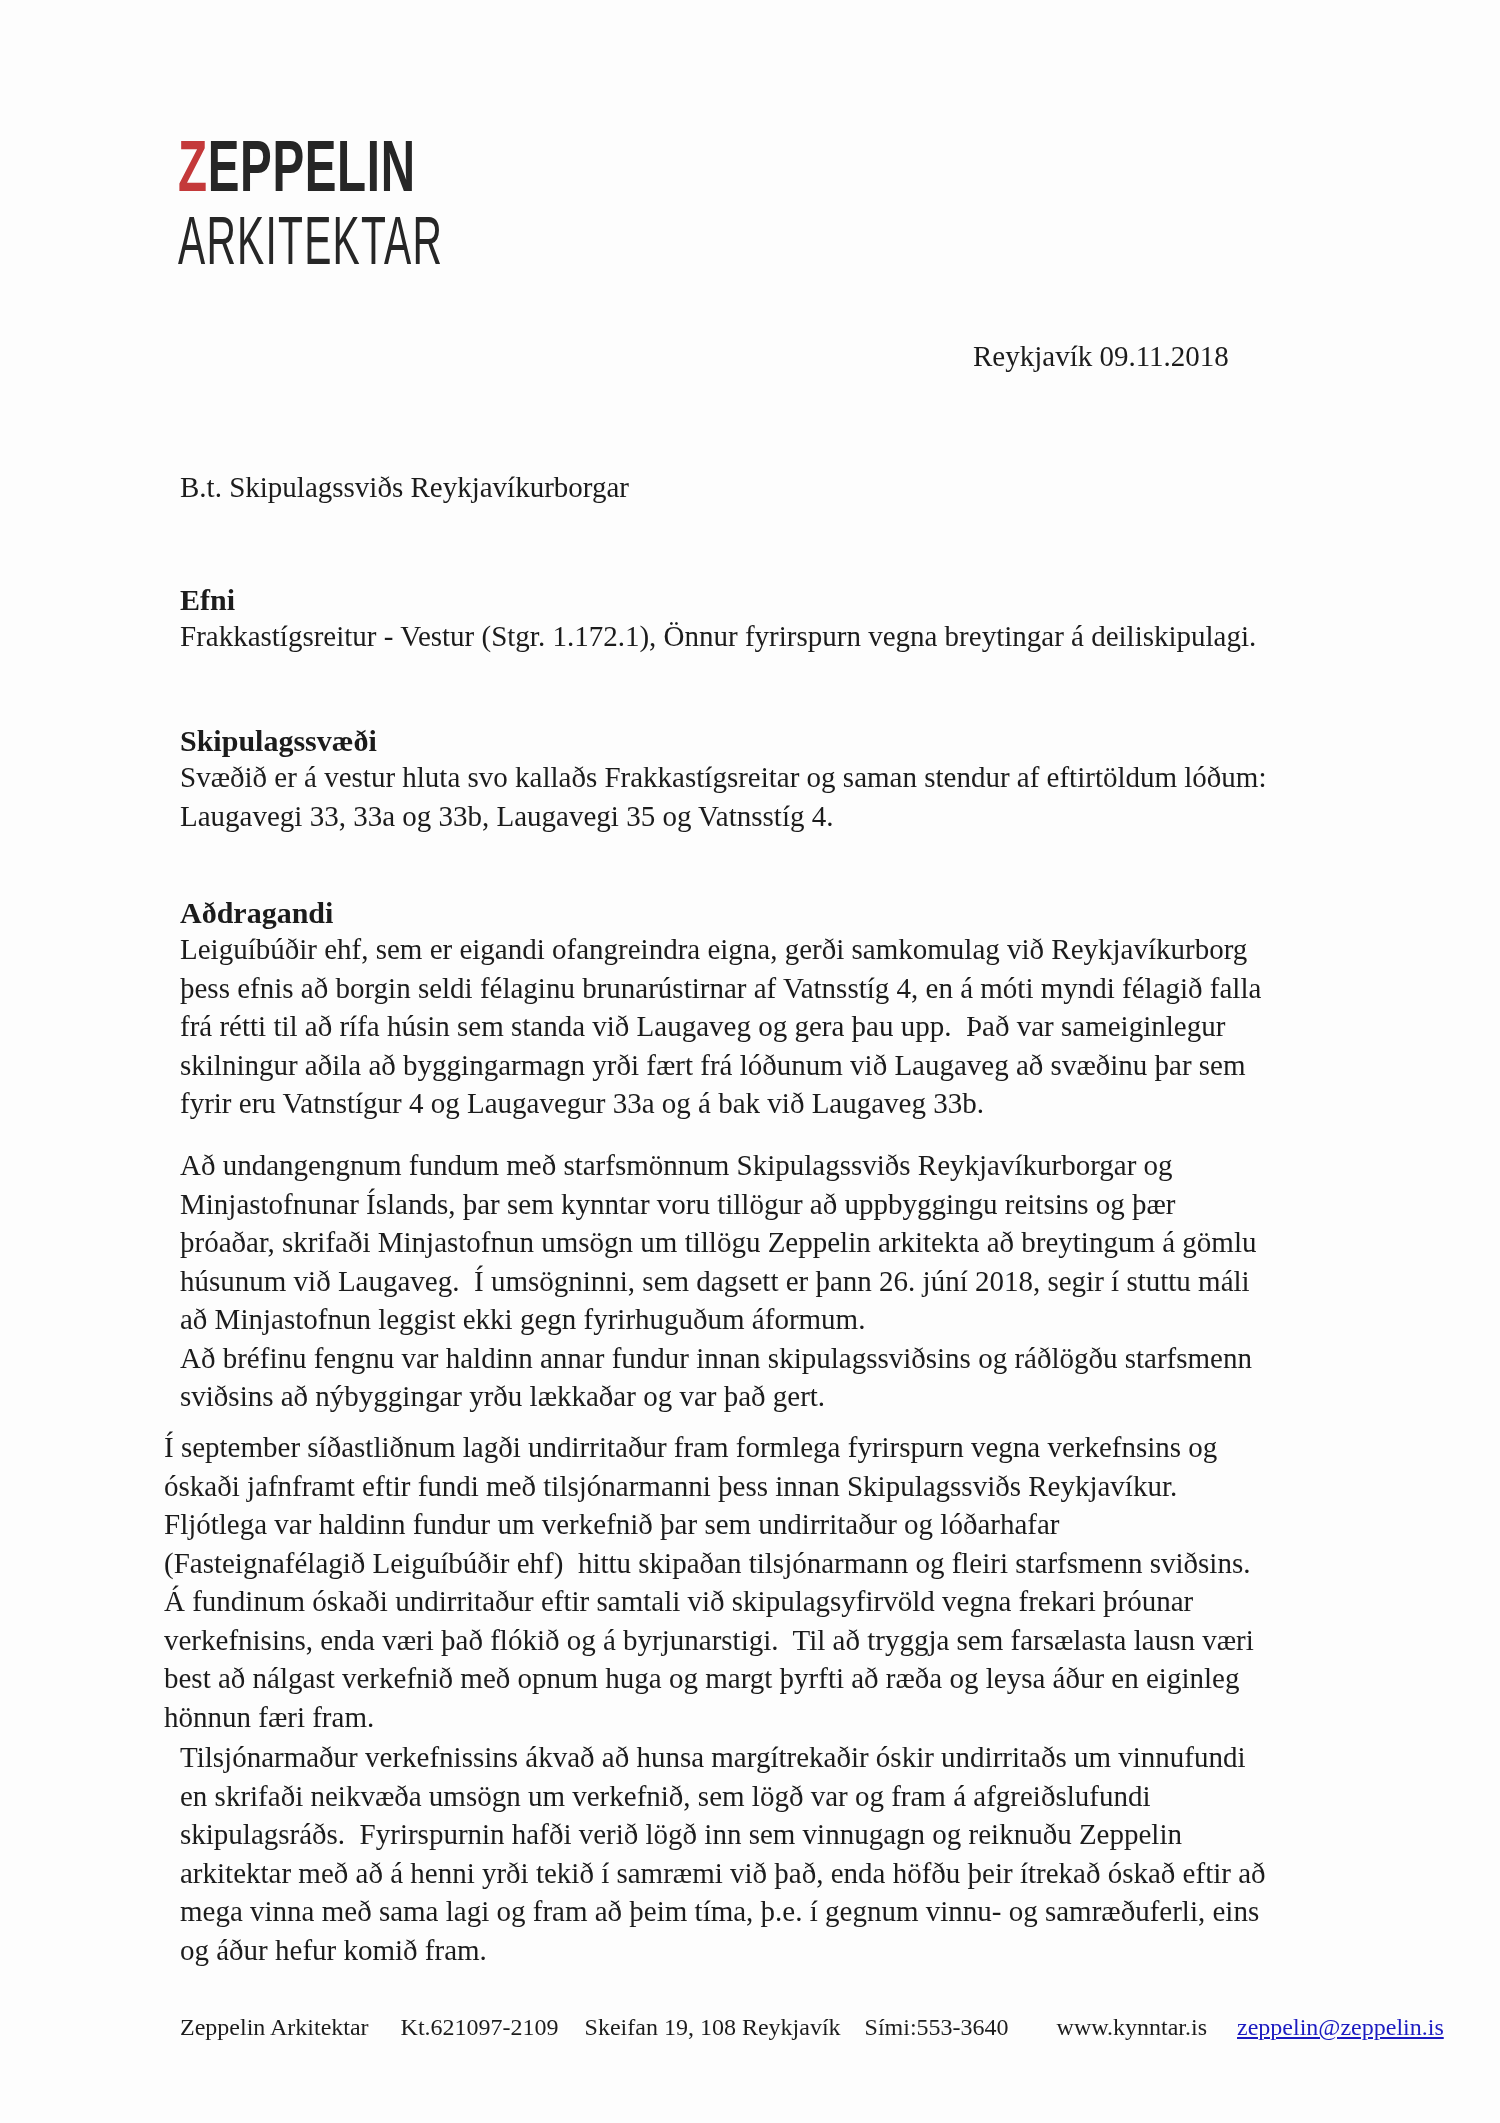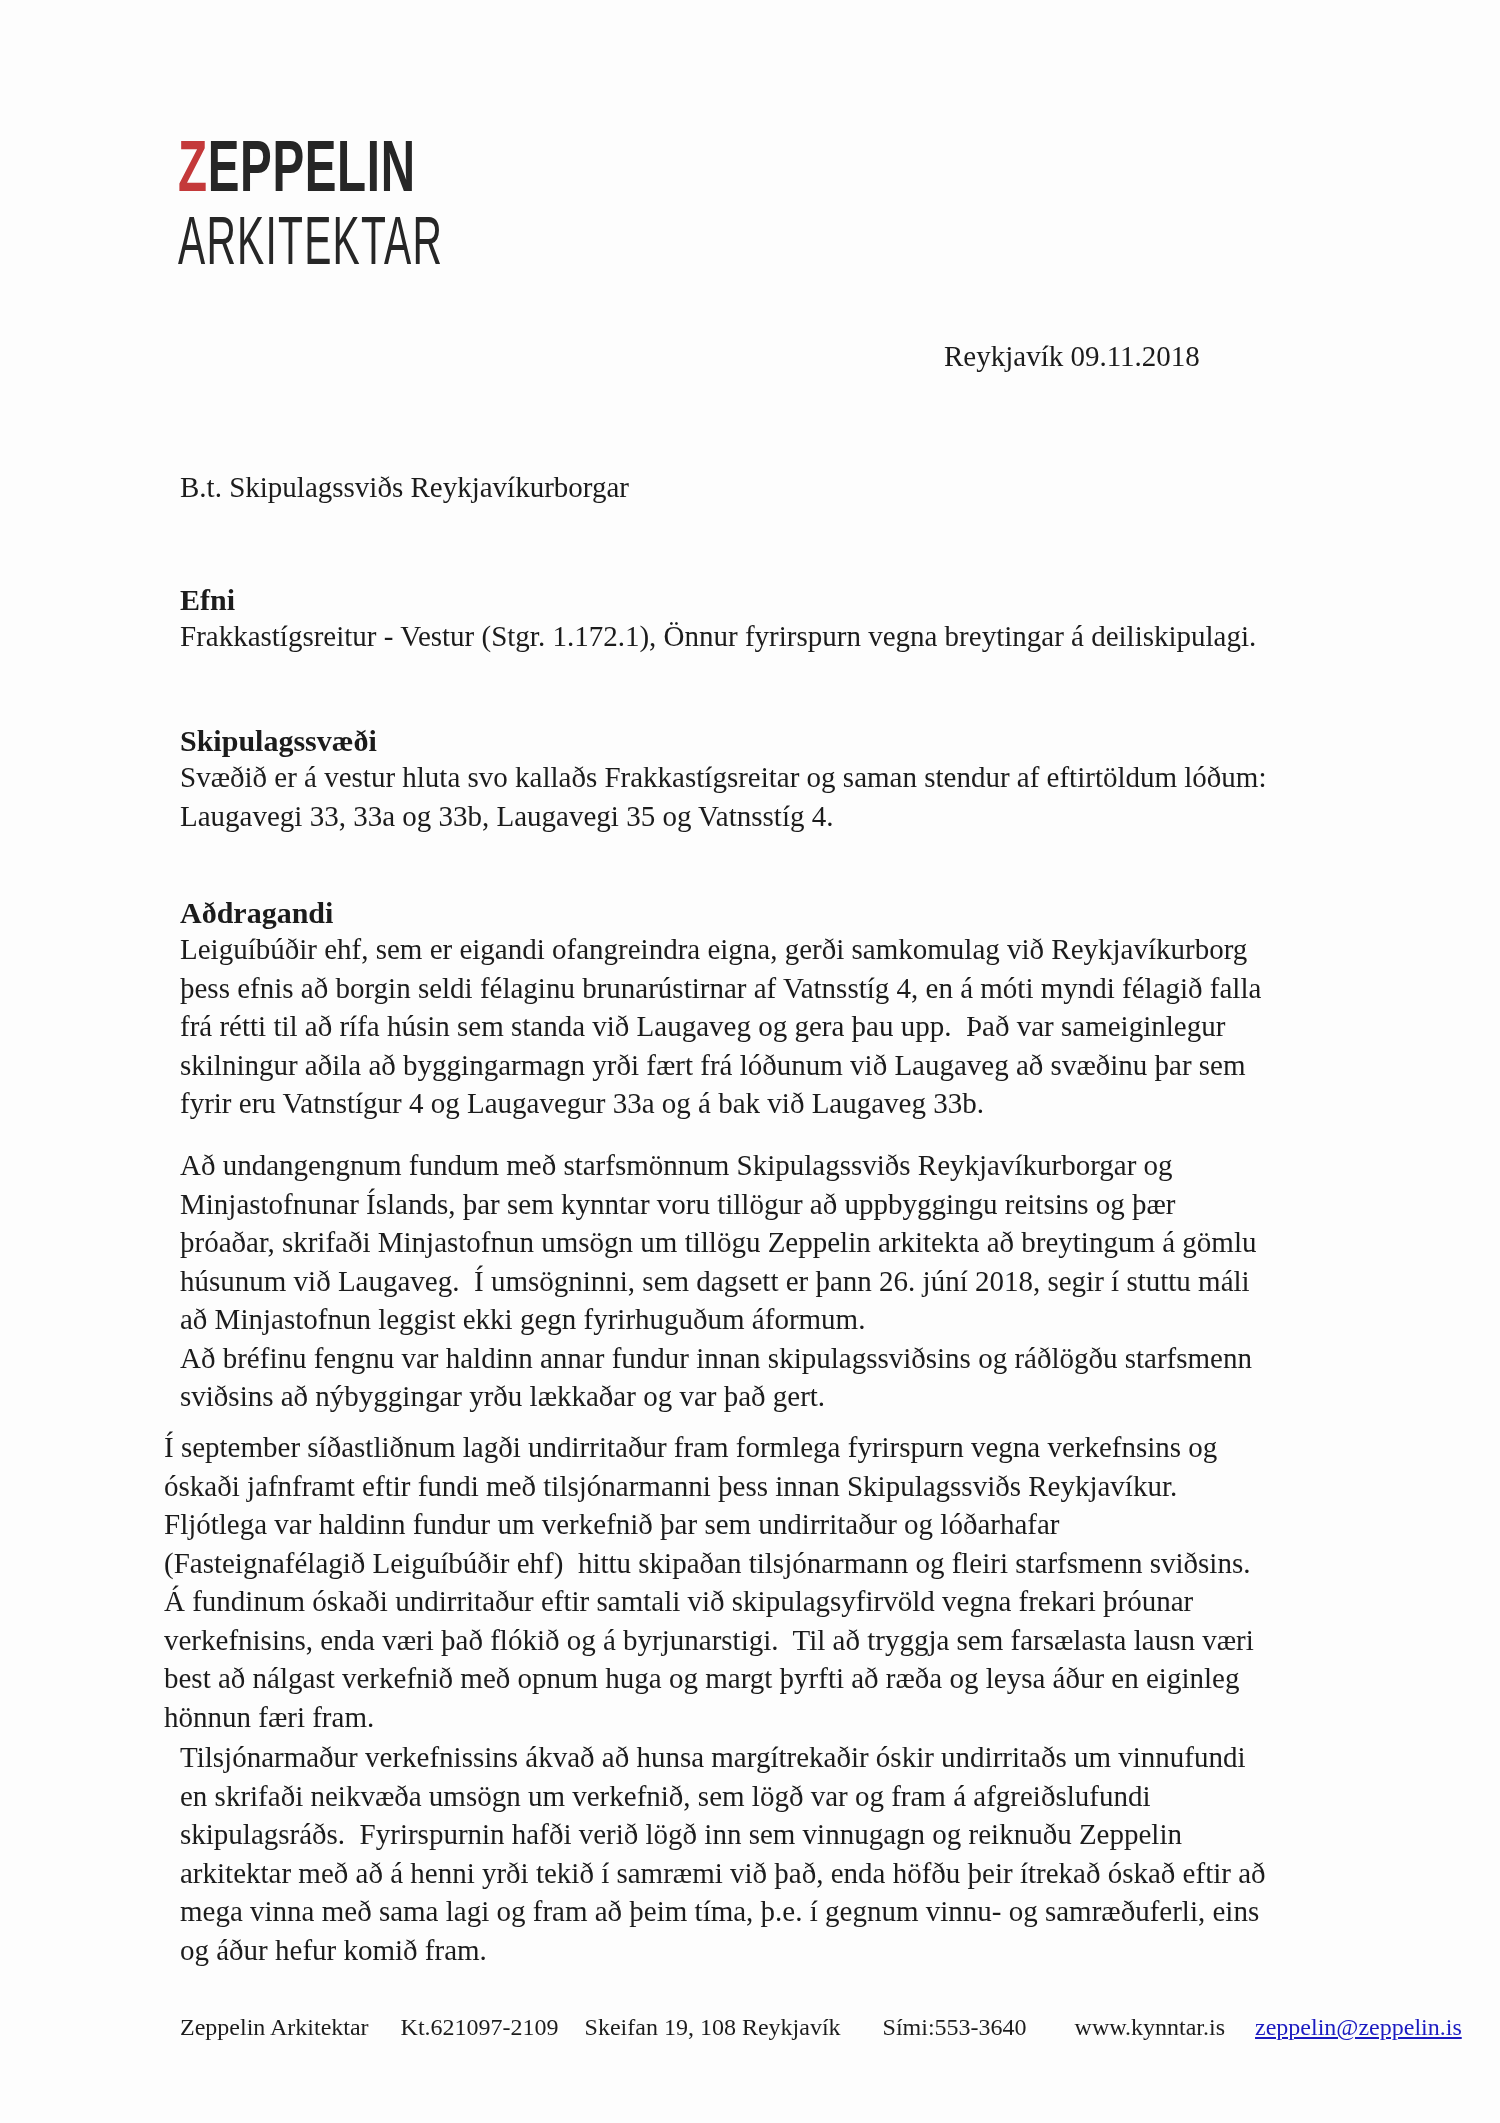--- a/index.html
+++ b/index.html
@@ -56,21 +56,21 @@
     white-space: pre;
     color: var(--ink);
   }
   .h {
     font-size: 30px;
     line-height: 38.5px;
     font-weight: 700;
     color: var(--ink);
   }
 
-  .date-line  { left: 944px; top: 337px; }
+  .date-line  { left: 973px; top: 337px; }
   .recipient  { left: 180px; top: 468px; }
   .efni-h     { left: 180px; top: 581px; text-align: right; }
   .efni-b     { left: 180px; top: 617px; }
   .skip-h     { left: 180px; top: 722px; }
   .skip-b     { left: 180px; top: 758px; }
   .adr-h      { left: 180px; top: 894px; }
   .para1      { left: 180px; top: 930px; }
   .para2      { left: 180px; top: 1146px; }
   .para3      { left: 164px; top: 1428px; }
   .para4      { left: 180px; top: 1738px; }
@@ -79,21 +79,21 @@
   .footer {
     left: 180px; top: 2012px;
     font-size: 24px;
     line-height: 30px;
     white-space: nowrap;
     color: var(--ink);
   }
   .footer .seg { display: inline-block; text-align: right; }
   .seg-company  { margin-right: 32px; }
   .seg-kt       { margin-right: 26px; }
-  .seg-address  { margin-right: 42px; }
+  .seg-address  { margin-right: 24px; }
   .seg-phone    { margin-right: 48px; }
   .seg-web      { margin-right: 30px; }
   .email-link {
     color: var(--link);
     text-decoration: underline;
     cursor: pointer;
   }
 </style>
 </head>
 <body>

